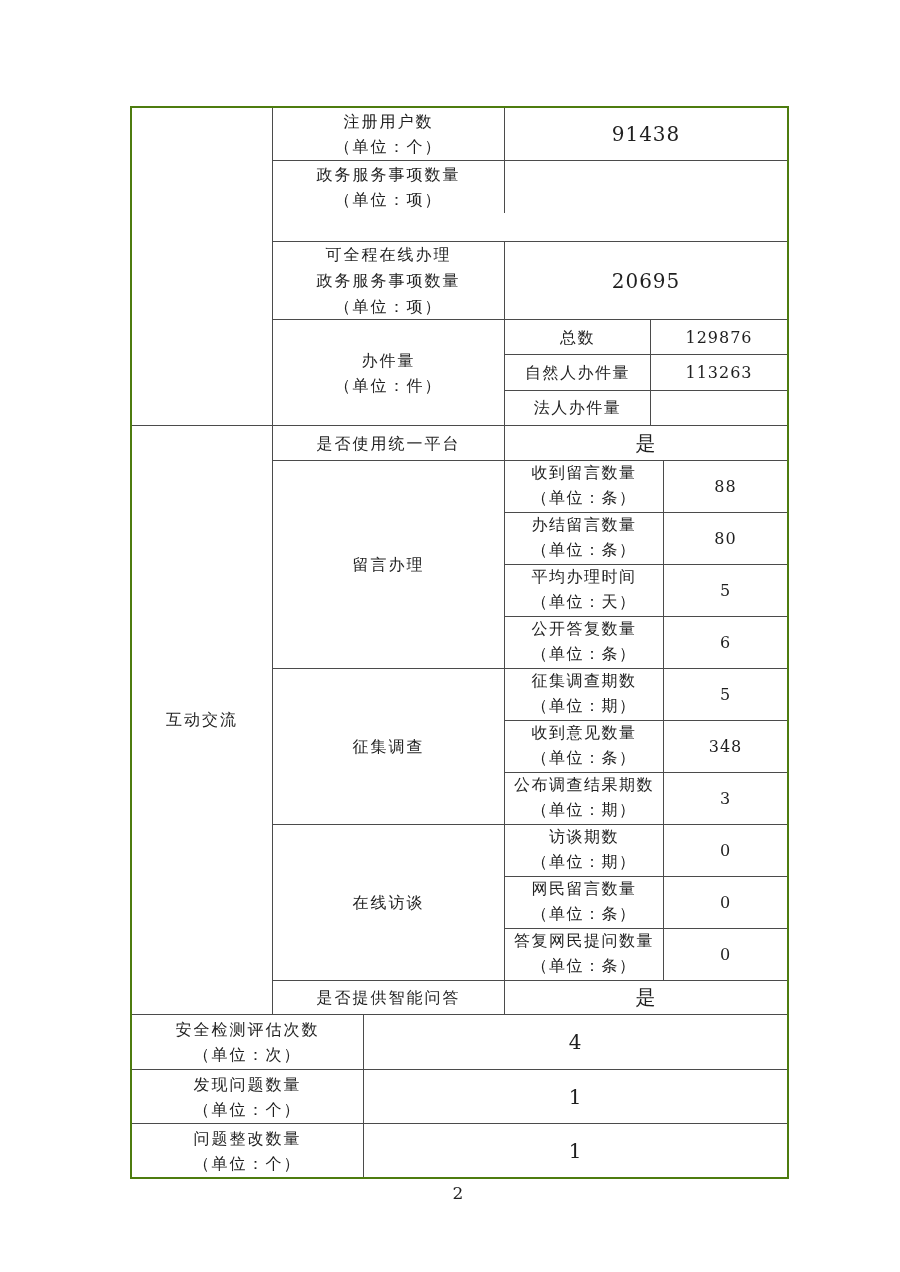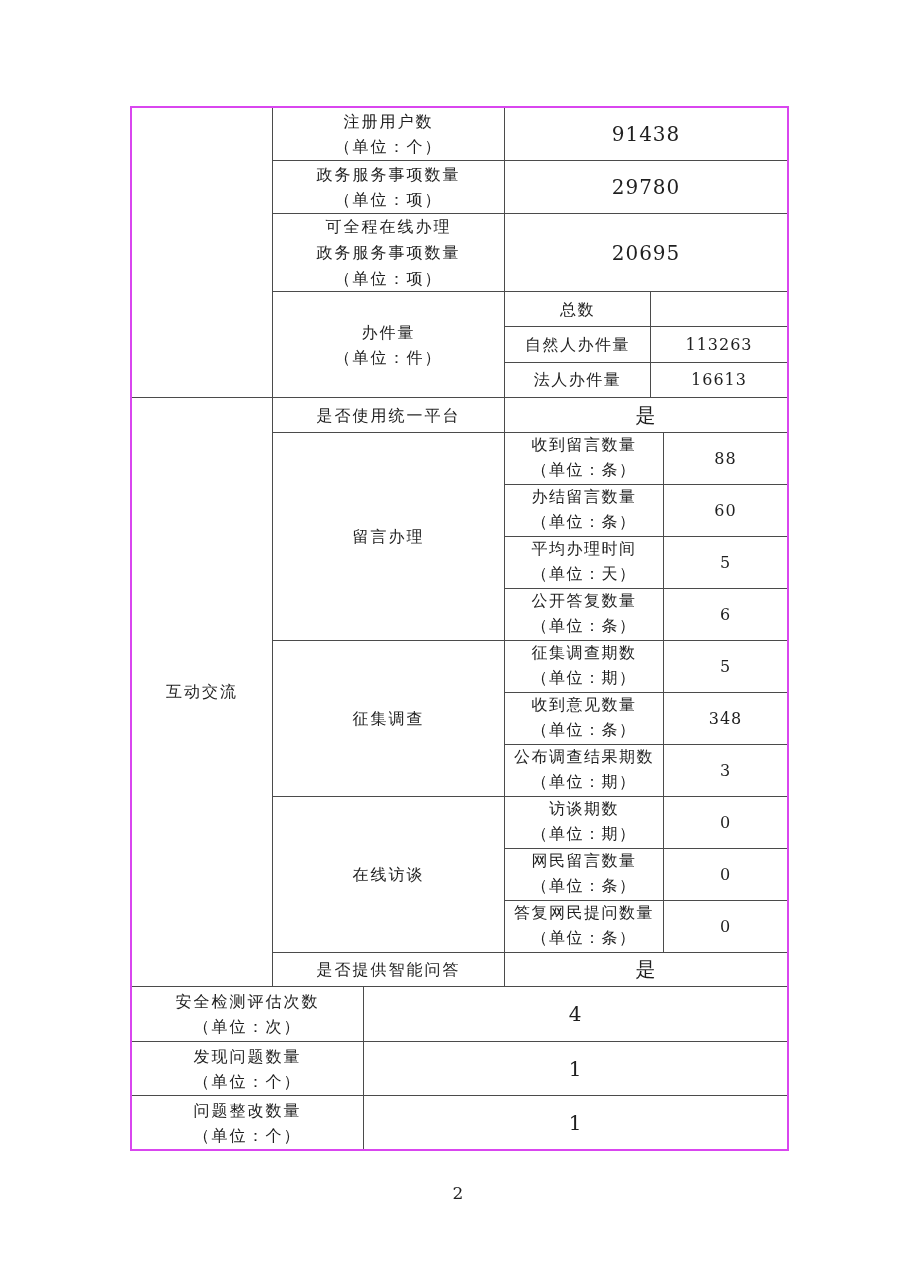--- a/index.html
+++ b/index.html
@@ -15,21 +15,21 @@
     color: #1f1f1f;
     overflow: hidden;
   }
   * { box-sizing: border-box; }
 
   .report-table {
     position: absolute;
     left: 130px;
     top: 106px;
     width: 659px;
-    border: 2px solid #d946ef;
+    border: 2px solid #4d7c0f;
     background: #ffffff;
   }
   .section { display: flex; }
   .section + .section { border-top: 1px solid #4b4b4b; }
 
   .cat {
     width: 141px;
     border-right: 1px solid #4b4b4b;
     display: flex;
     align-items: center;
@@ -90,21 +90,21 @@
     align-items: center;
     justify-content: center;
     font-size: 16px;
     letter-spacing: 1px;
   }
 
   .h34  { height: 34px; }
   .h52  { height: 52px; }
   .h53  { height: 53px; }
   .h54  { height: 54px; }
-  .h78  { height: 78px; }
+  .h78  { height: 78px; margin-top: 28px; }
   .h106 { height: 106px; }
   .h156 { height: 156px; }
   .h208 { height: 208px; }
 
   .page-num {
     position: absolute;
     top: 1183px;
     left: 0;
     width: 916px;
     text-align: center;
@@ -125,52 +125,51 @@
           <div>注册用户数</div>
           <div>（单位：个）</div>
         </div>
         <div class="val">91438</div>
       </div>
       <div class="row h53">
         <div class="item">
           <div>政务服务事项数量</div>
           <div>（单位：项）</div>
         </div>
-        <div class="val">29780</div>
       </div>
       <div class="row h78">
         <div class="item tall">
           <div>可全程在线办理</div>
           <div>政务服务事项数量</div>
           <div>（单位：项）</div>
         </div>
         <div class="val">20695</div>
       </div>
       <div class="row h106">
         <div class="item">
           <div>办件量</div>
           <div>（单位：件）</div>
         </div>
         <div class="subs sub-a">
           <div class="sub">
             <div class="sublabel">
               <div>总数</div>
             </div>
+            <div class="subval">129876</div>
           </div>
           <div class="sub">
             <div class="sublabel">
               <div>自然人办件量</div>
             </div>
             <div class="subval">113263</div>
           </div>
           <div class="sub">
             <div class="sublabel">
               <div>法人办件量</div>
             </div>
-            <div class="subval">16613</div>
           </div>
         </div>
       </div>
     </div>
   </div>
 
   <div class="section">
     <div class="cat">互动交流</div>
     <div class="sec-body">
       <div class="row h34">
@@ -190,21 +189,21 @@
               <div>收到留言数量</div>
               <div>（单位：条）</div>
             </div>
             <div class="subval">88</div>
           </div>
           <div class="sub">
             <div class="sublabel">
               <div>办结留言数量</div>
               <div>（单位：条）</div>
             </div>
-            <div class="subval">60</div>
+            <div class="subval">80</div>
           </div>
           <div class="sub">
             <div class="sublabel">
               <div>平均办理时间</div>
               <div>（单位：天）</div>
             </div>
             <div class="subval">5</div>
           </div>
           <div class="sub">
             <div class="sublabel">

